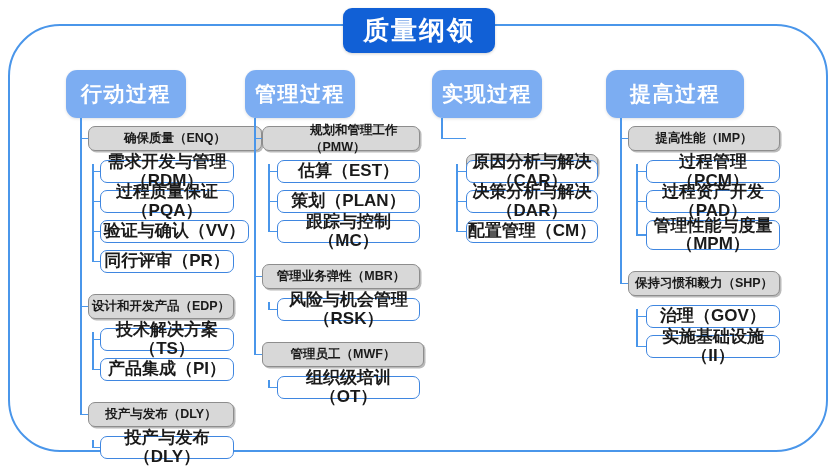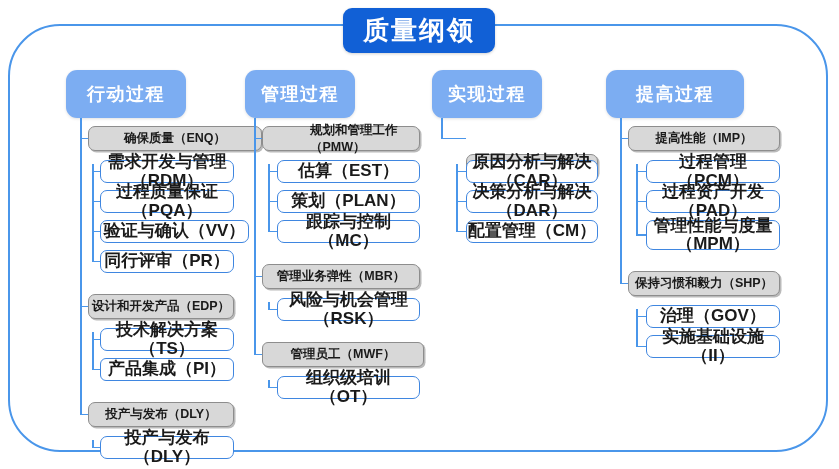--- a/index.html
+++ b/index.html
@@ -21,21 +21,21 @@
     background:#1160d6;border-radius:9px;
     display:flex;align-items:center;justify-content:center;
     color:#ffffff;font-size:26px;font-weight:bold;letter-spacing:2px;
     box-shadow:0 1px 3px rgba(0,0,0,.18);
   }
 
   .col-head{
     position:absolute;height:48px;
     background:#7cadf2;border-radius:11px;
     display:flex;align-items:center;justify-content:center;
-    color:#ffffff;font-size:18px;font-weight:bold;letter-spacing:1.5px;
+    color:#ffffff;font-size:21px;font-weight:bold;letter-spacing:1.5px;
     box-shadow:0 1px 3px rgba(0,0,0,.12);
   }
 
   .grp-box{
     position:absolute;height:25px;
     background:#d8d8d8;border:1.4px solid #8d8d8d;border-radius:7px;
     display:flex;align-items:center;justify-content:center;
     color:#1a1a1a;font-size:12.5px;font-weight:bold;
     box-shadow:1.5px 1.5px 0 rgba(130,130,130,.55);
     box-sizing:border-box;
@@ -74,21 +74,21 @@
       <div class="conn h" style="left: 92px; top: 230.7px; width: 8px;"></div>
       <div class="leaf-box" style="left: 100px; top: 220px; width: 149px;">验证与确认（VV）</div>
       <div class="conn h" style="left: 92px; top: 260.7px; width: 8px;"></div>
       <div class="leaf-box" style="left: 100px; top: 250px; width: 134px;">同行评审（PR）</div>
       <div class="conn v" style="left: 92px; top: 163.5px; height: 98px;"></div>
       <div class="conn h" style="left: 80px; top: 305.7px; width: 8px;"></div>
       <div class="grp-box" style="left: 88px; top: 294px; width: 146px;">设计和开发产品（EDP）</div>
       <div class="conn h" style="left: 92px; top: 338.7px; width: 8px;"></div>
       <div class="leaf-box" style="left: 100px; top: 328px; width: 134px;">技术解决方案（TS）</div>
       <div class="conn h" style="left: 92px; top: 368.7px; width: 8px;"></div>
-      <div class="leaf-box" style="left: 100px; top: 358px; width: 134px; border-radius: 6px;">产品集成（PI）</div>
+      <div class="leaf-box" style="left: 100px; top: 358px; width: 134px;">产品集成（PI）</div>
       <div class="conn v" style="left: 92px; top: 331.5px; height: 38px;"></div>
       <div class="conn h" style="left: 80px; top: 413.7px; width: 8px;"></div>
       <div class="grp-box" style="left: 88px; top: 402px; width: 146px;">投产与发布（DLY）</div>
       <div class="conn h" style="left: 92px; top: 446.7px; width: 8px;"></div>
       <div class="leaf-box" style="left: 100px; top: 436px; width: 134px;">投产与发布（DLY）</div>
       <div class="conn v" style="left: 92px; top: 439.5px; height: 8px;"></div>
       <div class="conn v" style="left: 80px; top: 118px; height: 296.5px;"></div>
       <div class="col-head" style="left: 245px; top: 70px; width: 110px;">管理过程</div>
       <div class="conn h" style="left: 254px; top: 137.7px; width: 8px;"></div>
       <div class="grp-box" style="left: 262px; top: 126px; width: 158px; padding-left: 47px;">规划和管理工作（PMW）</div>

